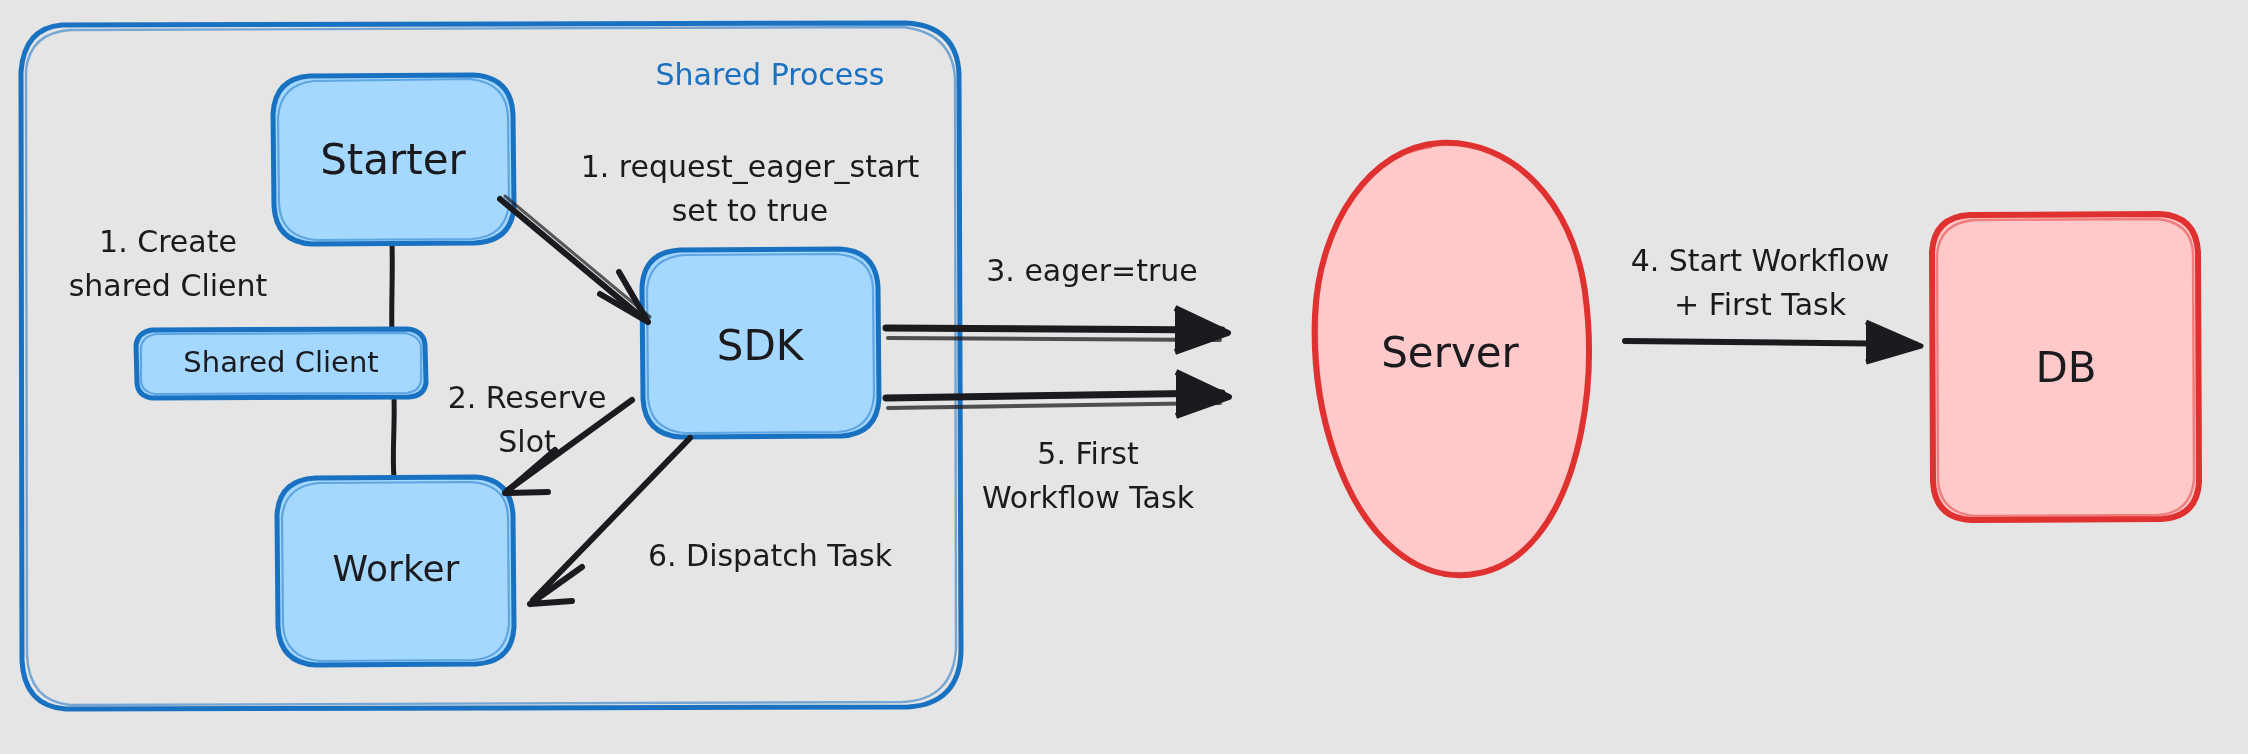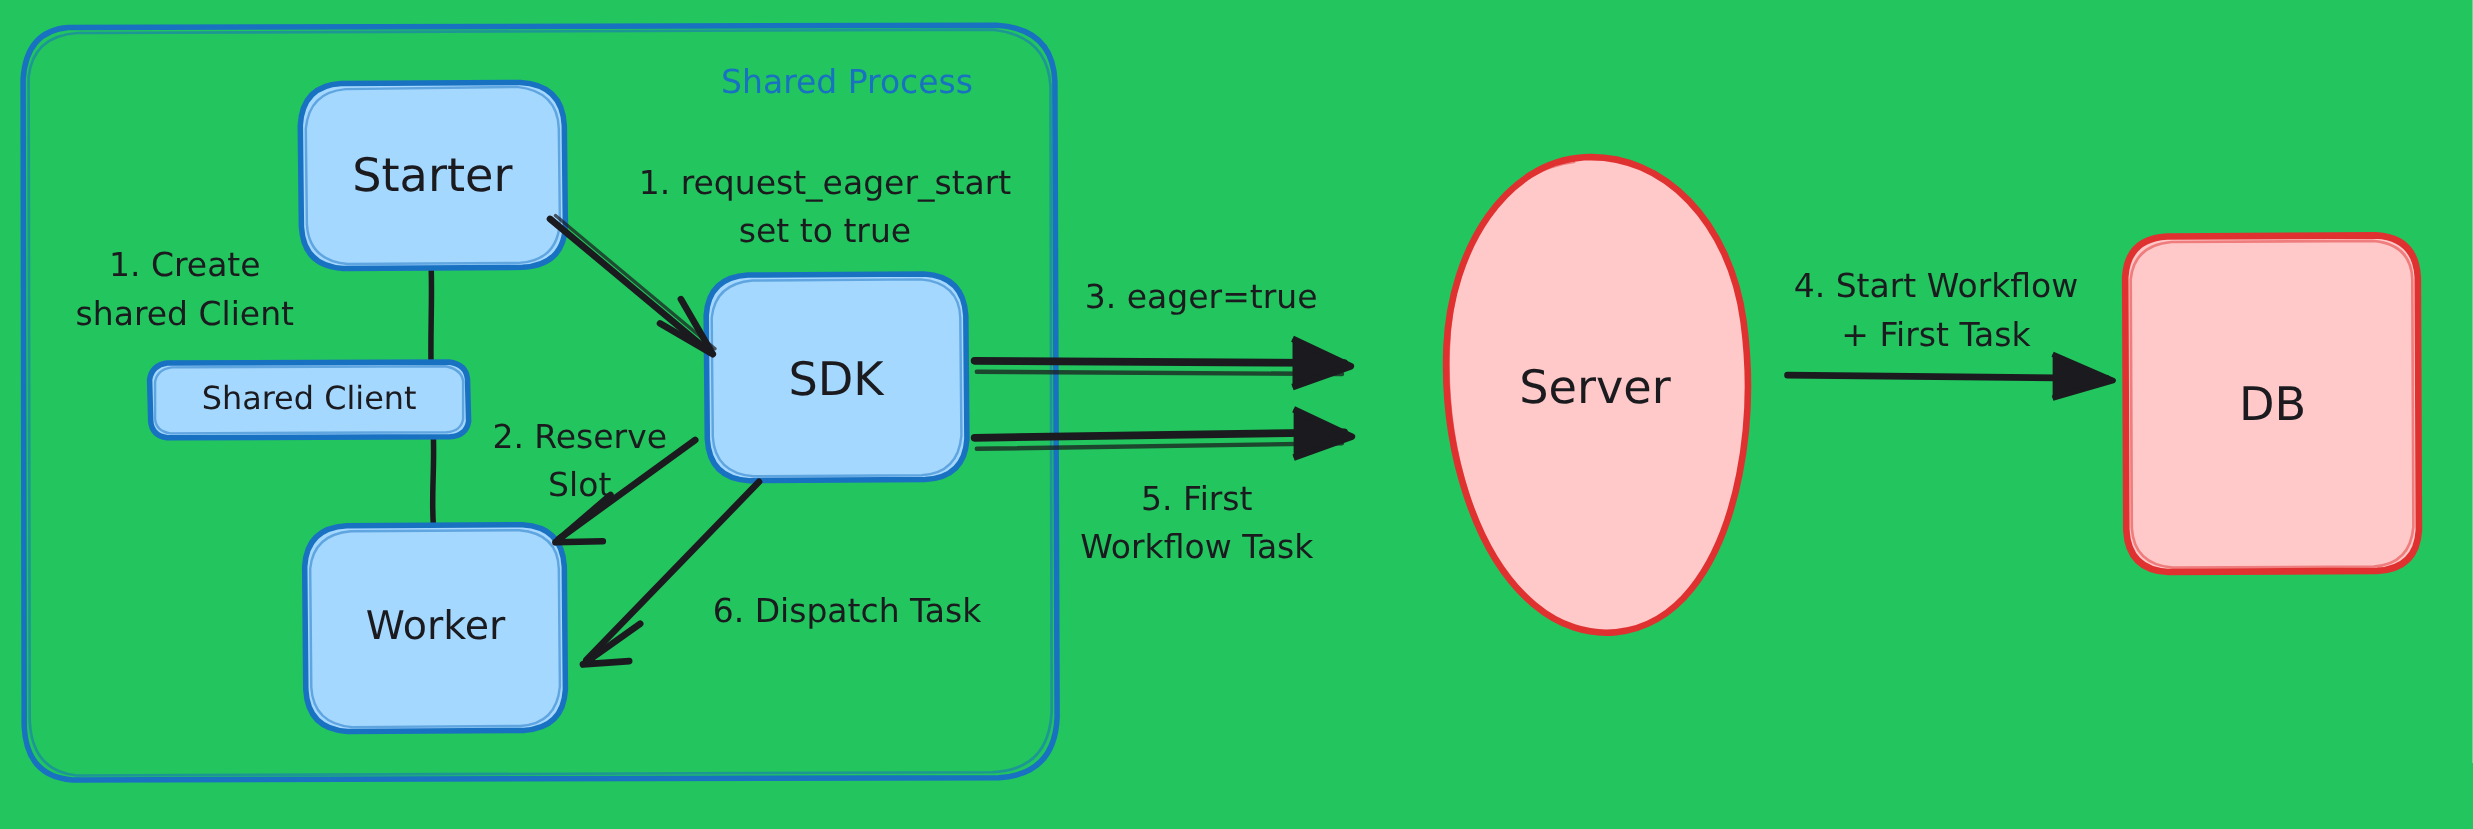--- a/index.html
+++ b/index.html
@@ -1,17 +1,17 @@
 <!DOCTYPE html>
 <html><head>
 <meta charset="utf-8">
 <style>
   html,body{margin:0;padding:0;background:#ffffff;}
   body{width:2248px;height:754px;overflow:hidden;font-family:"DejaVu Sans",sans-serif;}
-  #stage{position:relative;width:2248px;height:754px;background:#22c55e;}
+  #stage{position:relative;width:2248px;height:754px;background:#e5e5e5;}
   svg#diagram{position:absolute;left:0;top:0;width:2248px;height:754px;}
   .nodeLabel{font-family:"DejaVu Sans",sans-serif;text-anchor:middle;dominant-baseline:middle;fill:#1b1b1f;}
   .edgeLabel{font-family:"DejaVu Sans",sans-serif;text-anchor:middle;dominant-baseline:middle;fill:#1b1b1f;}
   .groupLabel{font-family:"DejaVu Sans",sans-serif;text-anchor:middle;dominant-baseline:middle;}
   .sz-xl{font-size:42px;}
   .sz-lg{font-size:36px;}
   .sz-md{font-size:30px;}
   .sz-sm{font-size:29px;}
 </style>
 </head>

